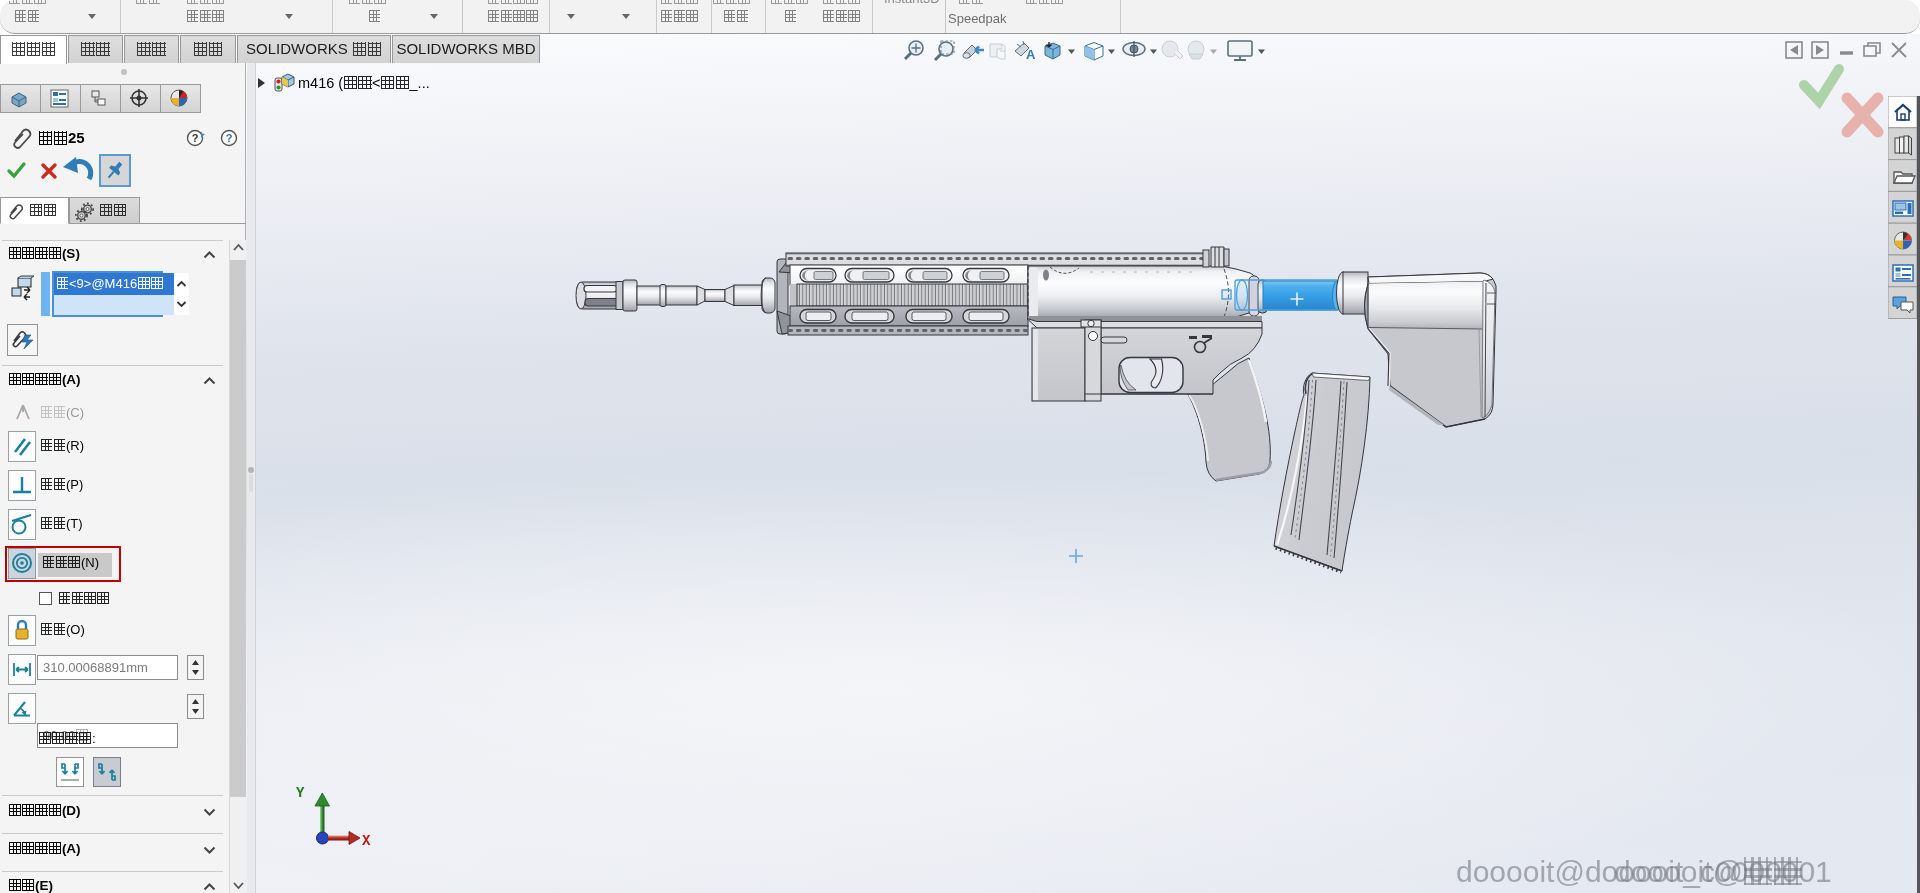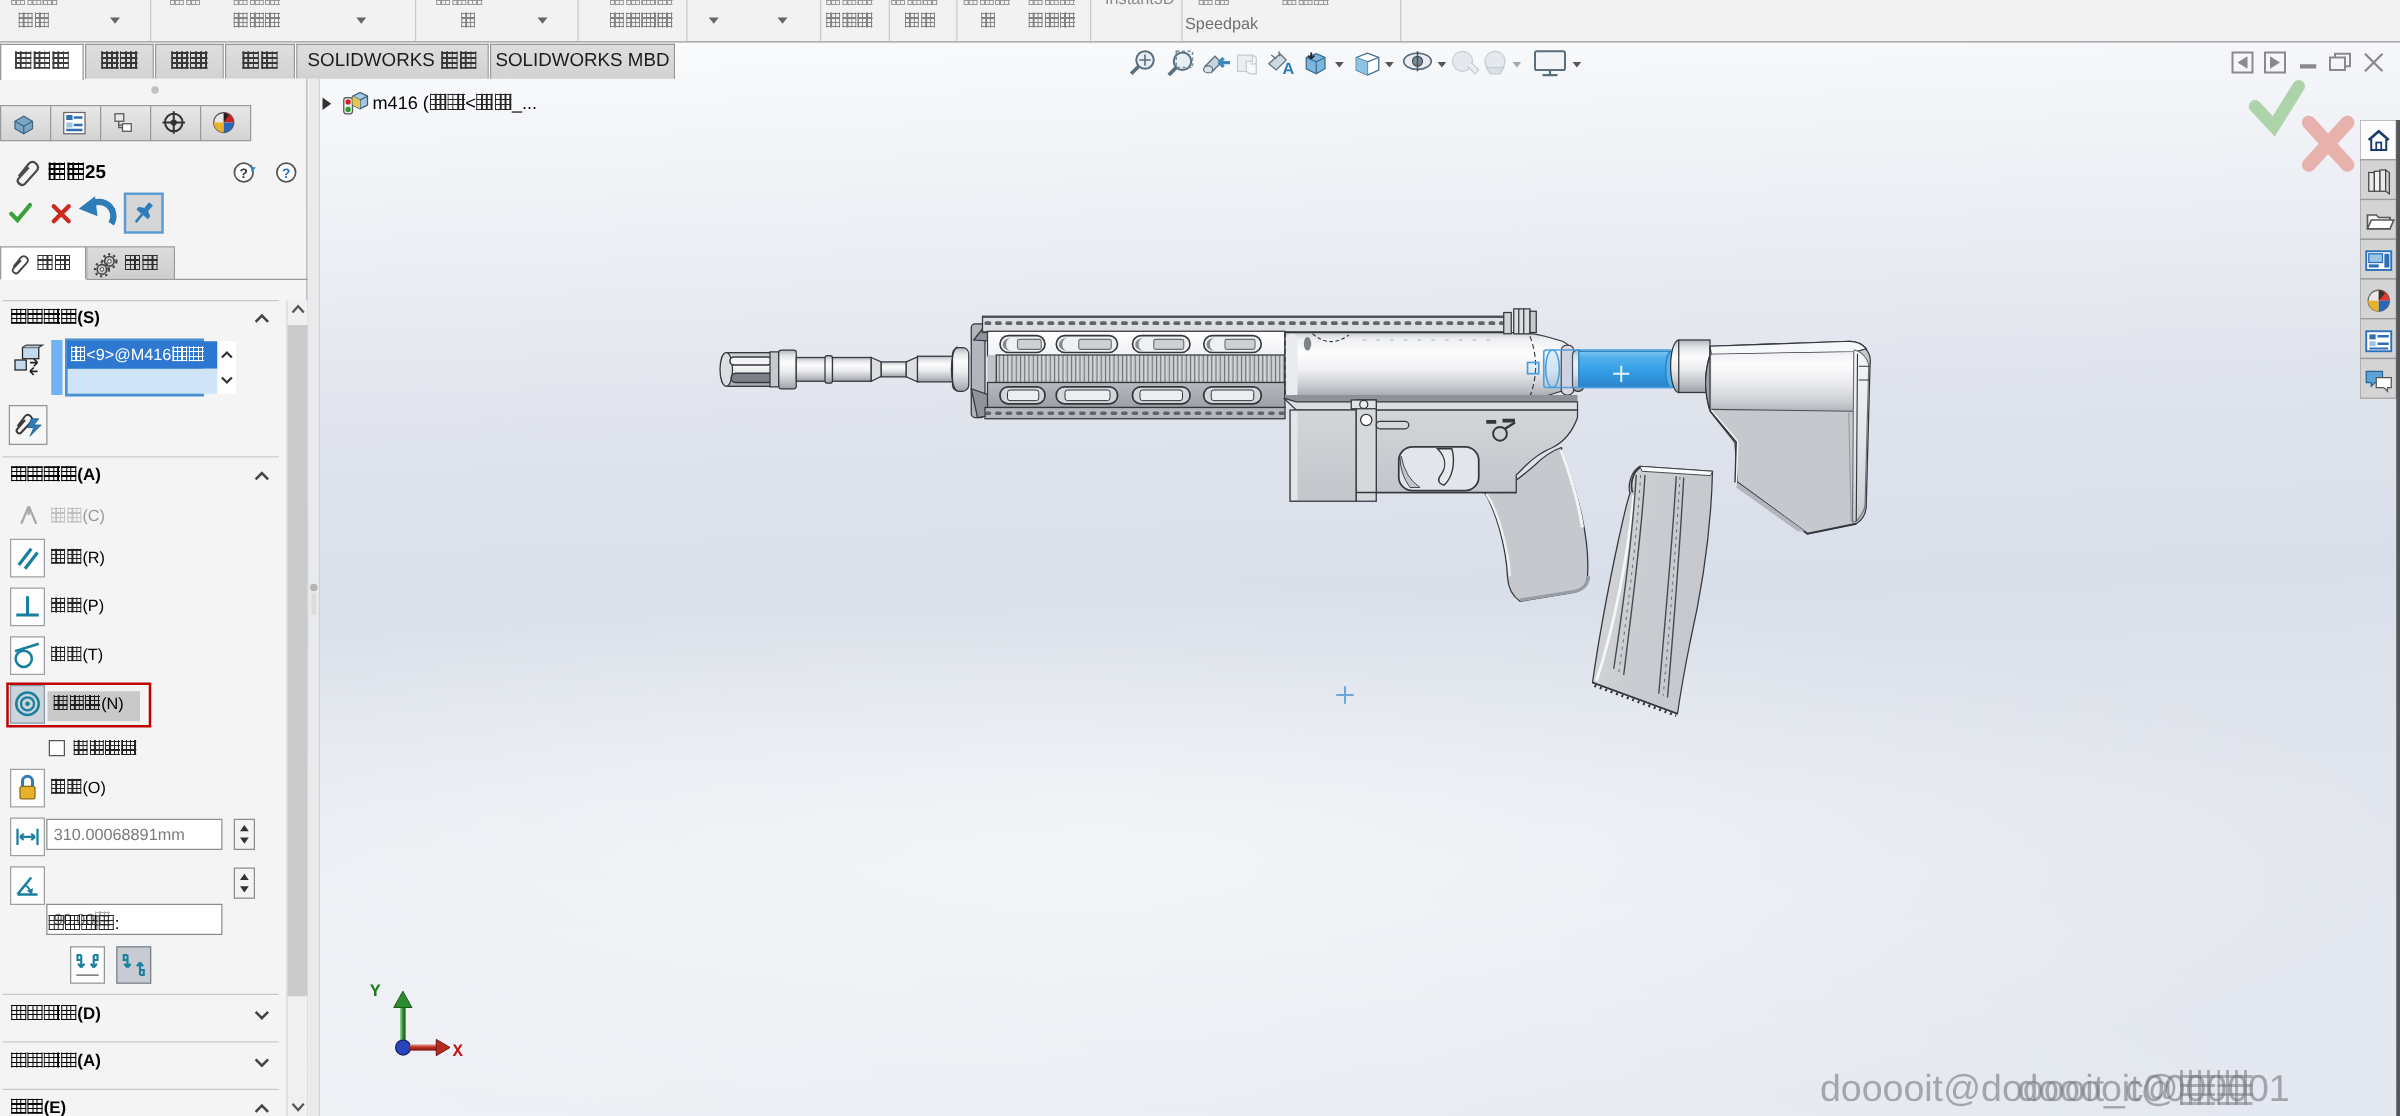--- a/index.html
+++ b/index.html
@@ -10,21 +10,21 @@
 .z{display:inline-block;width:0.92em;height:0.92em;margin:0 0.04em;vertical-align:-0.1em;
 background:
  repeating-linear-gradient(90deg,currentColor 0 0.078em,transparent 0.078em 0.27em),
  repeating-linear-gradient(0deg,currentColor 0 0.078em,transparent 0.078em 0.27em);
 opacity:.85;}
 .zb{opacity:1;}
 .zd{background:
  repeating-linear-gradient(90deg,currentColor 0 0.08em,transparent 0.08em 0.24em),
  repeating-linear-gradient(0deg,currentColor 0 0.08em,transparent 0.08em 0.24em);opacity:.9;}
 #ribbon{position:absolute;left:0;top:0;width:1920px;height:34px;background:#f2f2f2;
-  border-bottom:1px solid #9a9a9a;overflow:hidden;color:#707070;font-size:13px;}
+  border-bottom:1px solid #9a9a9a;overflow:hidden;color:#707070;font-size:13px;border-radius:15px;}
 .rsep{position:absolute;top:0;width:1px;height:33px;background:#c9c9c9;}
 .rtx{position:absolute;top:9px;color:#6f6f6f;font-size:13px;white-space:nowrap;}
 .rtop{position:absolute;top:-9px;color:#8a8a8a;font-size:13px;white-space:nowrap;}
 .dn{position:absolute;top:14px;width:0;height:0;border-left:4px solid transparent;
   border-right:4px solid transparent;border-top:5px solid #666;}
 #tabrow{position:absolute;left:0;top:34px;height:29px;width:560px;}
 .tab{position:absolute;top:1px;height:28px;background:linear-gradient(#dedede,#d2d2d2);
   border:1px solid #979797;border-bottom:none;color:#1c1c1c;font-size:15px;
   text-align:center;padding-top:4px;}
 .tab.act{background:#ffffff;height:29px;z-index:3;}
@@ -382,21 +382,21 @@
   <svg class="chev" style="left:203px;top:188px" viewBox="0 0 13 8">
       <path d="M1.5 6.5 L6.5 1.5 L11.5 6.5" fill="none" stroke="#444" stroke-width="2"></path>
     </svg>
   <svg class="abs" style="left:10px;top:212px" width="26" height="26" viewBox="0 0 26 26">
     <rect x="8" y="3" width="13" height="9" fill="#c3d9ec" stroke="#222"></rect>
     <path d="M8 3 l3 -2 h13 l-3 2" fill="#b8d4ec" stroke="#3a3a3a"></path>
     <rect x="2" y="13" width="9" height="8" fill="#c3d9ec" stroke="#222"></rect>
     <path d="M14 15 l6 0 m0 0 l-3 -3 m3 3 l-3 3 M20 22 l-6 0 m0 0 l3 -3 m-3 3 l3 3" stroke="#222" fill="none" stroke-width="1.4"></path>
   </svg>
   <div class="abs" style="left:41px;top:209px;width:9px;height:44px;background:#6fb3f2"></div>
-  <div class="abs" style="left:52px;top:208px;width:111px;height:46px;background:#0369a1;border:2px solid #4a90d9">
+  <div class="abs" style="left:52px;top:208px;width:111px;height:46px;background:#86efac;border:2px solid #4a90d9">
     <div class="abs" style="left:0;top:0;width:120px;height:22px;background:#2e78d2;color:#fff;font-size:13px;padding:3px 0 0 2px;white-space:nowrap;overflow:hidden"><i class="z" style="opacity:1"></i>&lt;9&gt;@M416<i class="z" style="opacity:1"></i><i class="z" style="opacity:1"></i></div>
     <div class="abs" style="left:0;top:22px;width:120px;height:20px;background:#cfe4f7"></div>
     <div class="abs" style="left:120px;top:0;width:15px;height:42px;background:#fff">
       <svg class="abs" style="left:1px;top:4px" width="13" height="34" viewBox="0 0 13 34">
           <path d="M2.5 9 L6.5 5 L10.5 9" fill="none" stroke="#333" stroke-width="1.8"></path>
           <path d="M2.5 25 L6.5 29 L10.5 25" fill="none" stroke="#333" stroke-width="1.8"></path>
         </svg>
     </div>
   </div>
   <div class="abs" style="left:7px;top:261px;width:31px;height:32px;background:#f6f6f6;border:1px solid #949494">

